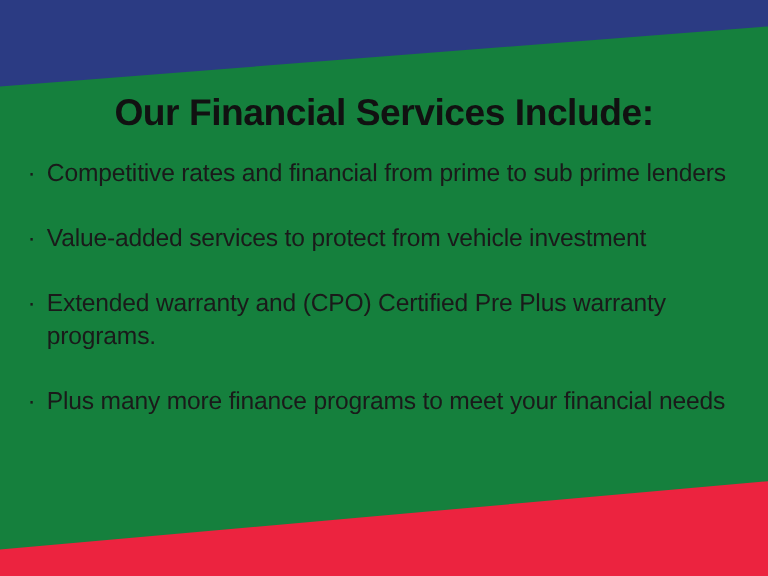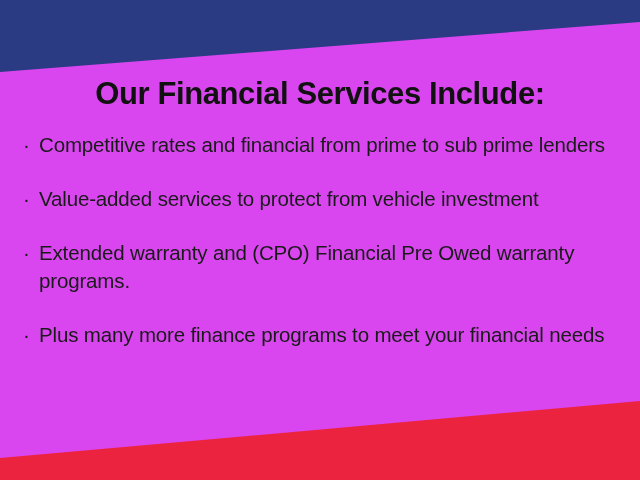--- a/index.html
+++ b/index.html
@@ -7,21 +7,21 @@
     padding: 0;
     background: #ffffff;
   }
   body {
     font-family: "Liberation Sans", sans-serif;
   }
   #slide {
     position: relative;
     width: 640px;
     height: 480px;
-    background: #d946ef;
+    background: #15803d;
     overflow: hidden;
   }
   #shape-layer {
     position: absolute;
     top: 0;
     left: 0;
     width: 640px;
     height: 480px;
     pointer-events: none;
   }
@@ -89,21 +89,21 @@
       <span class="bullet-text">Competitive rates and financial from prime to sub prime lenders</span>
     </div>
 
     <div class="bullet-item">
       <span class="bullet-marker">·</span>
       <span class="bullet-text">Value-added services to protect from vehicle investment</span>
     </div>
 
     <div class="bullet-item">
       <span class="bullet-marker">·</span>
-      <span class="bullet-text">Extended warranty and (CPO) Financial Pre Owed warranty programs.</span>
+      <span class="bullet-text">Extended warranty and (CPO) Certified Pre Plus warranty programs.</span>
     </div>
 
     <div class="bullet-item">
       <span class="bullet-marker">·</span>
       <span class="bullet-text">Plus many more finance programs to meet your financial needs</span>
     </div>
 
   </div>
 
 </div>

